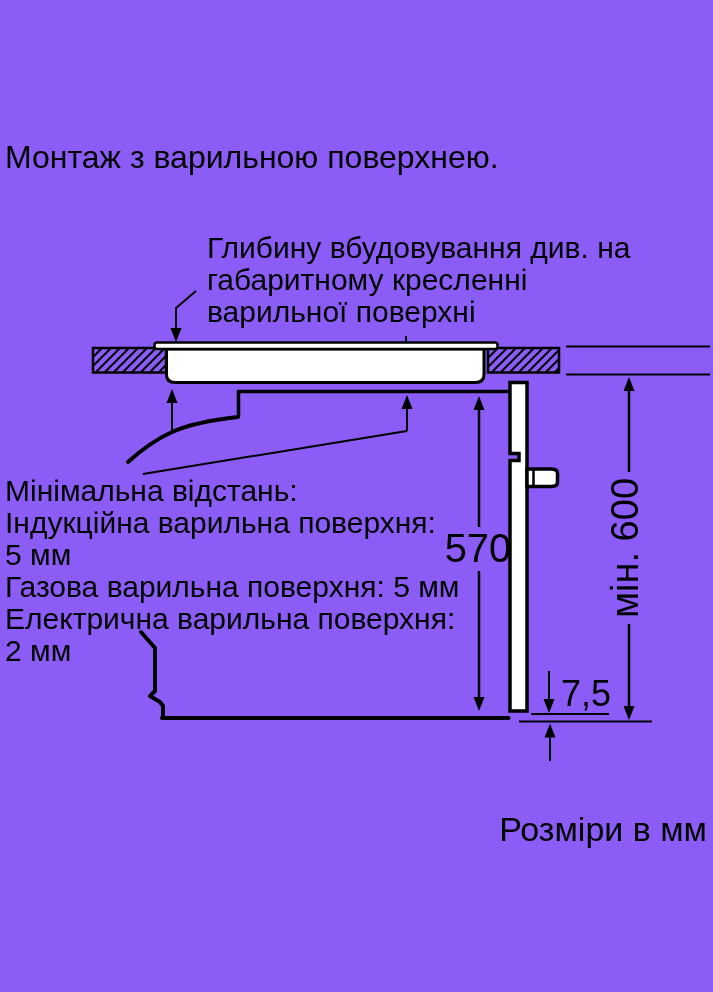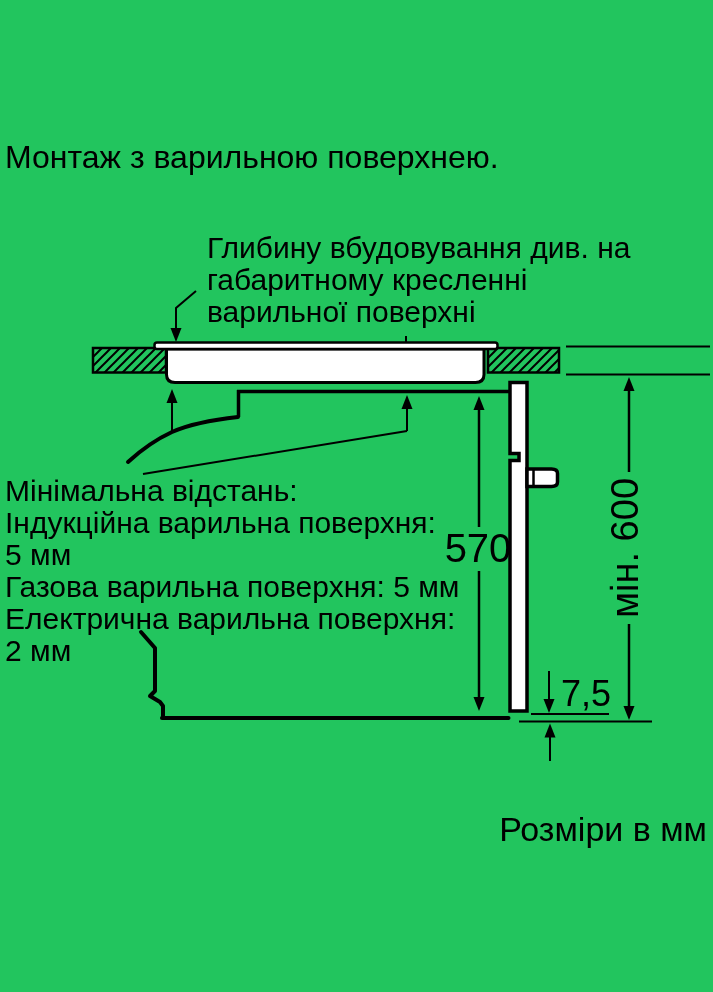--- a/index.html
+++ b/index.html
@@ -1,19 +1,19 @@
 <!DOCTYPE html>
 <html><head>
 <meta charset="utf-8">
 <style>
   html,body{margin:0;padding:0;background:#ffffff;}
   .page{
     position:relative;
     width:713px;height:992px;
-    background:#22c55e;
+    background:#8b5cf6;
     font-family:"Liberation Sans", sans-serif;
     overflow:hidden;
     text-align:right;
   }
   svg text{fill:#000000;}
   .t-title{font-size:32px;}
   .t-body{font-size:30px;}
   .t-dim-lg{font-size:40px;}
   .t-dim{font-size:38px;}
   .t-dim-sm{font-size:36px;}

